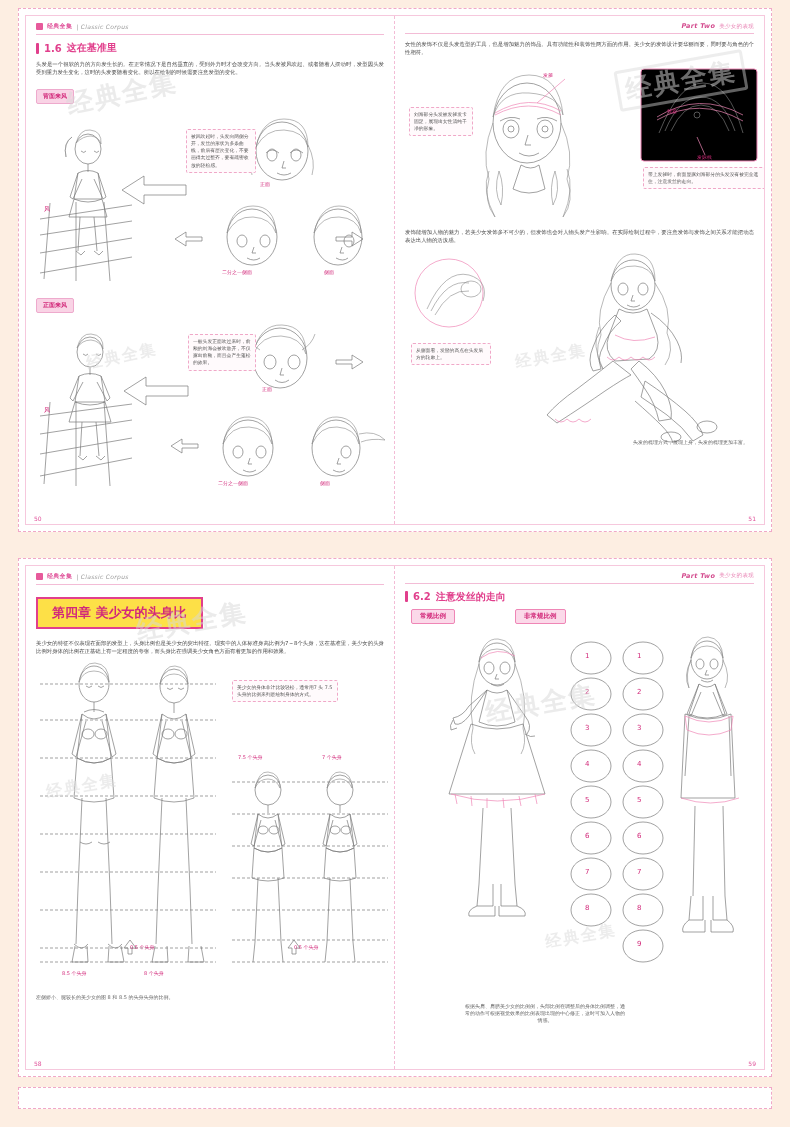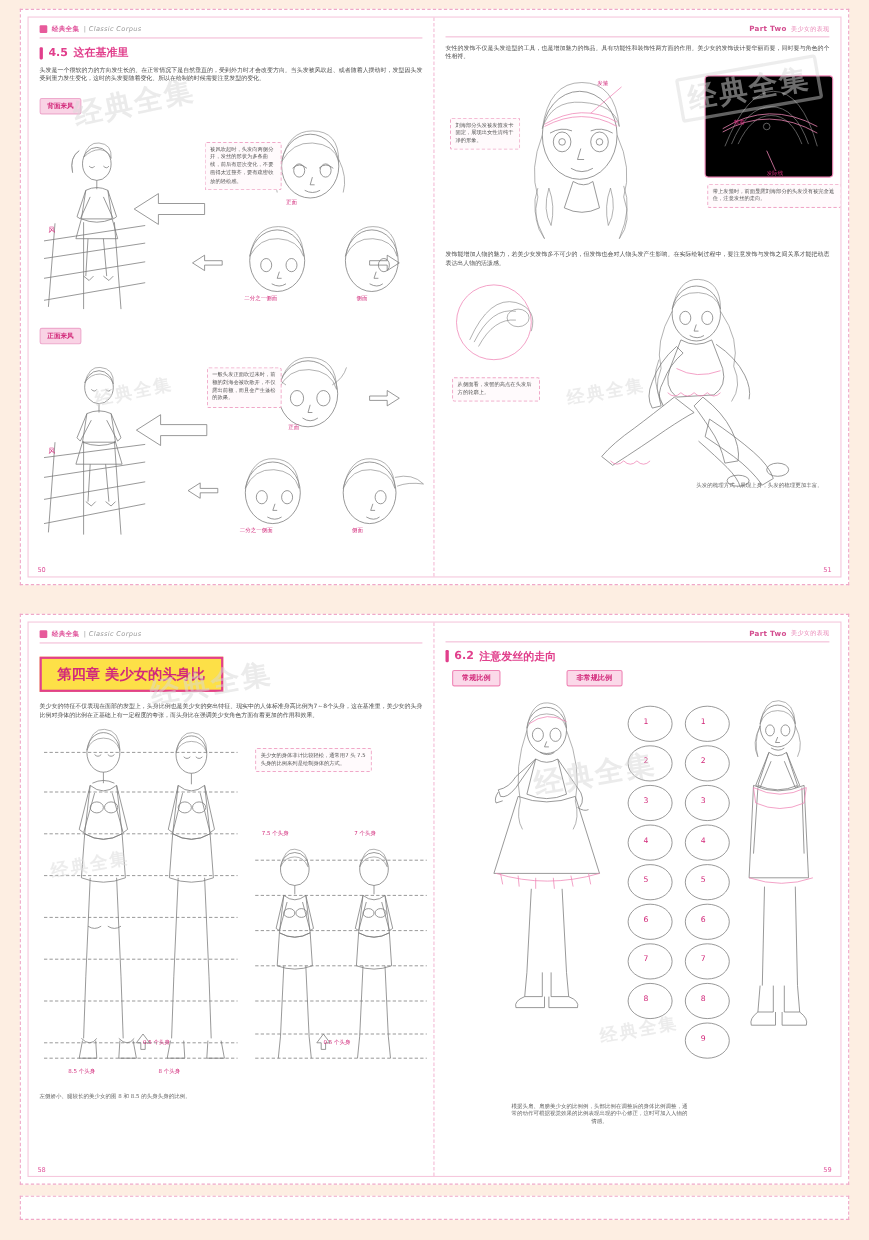--- a/index.html
+++ b/index.html
@@ -43,21 +43,21 @@
     display:flex;align-items:center;gap:4px;
     font-size:6px;color:#d34b8e;
     border-bottom:1px solid #f3bcd6;
     padding-bottom:3px;margin-bottom:6px;
     letter-spacing:.3px;
   }
   .runhead .blk{width:7px;height:7px;background:#e75a9b;border-radius:1px;}
   .runhead .cn{color:#e0529a;font-weight:bold;}
   .runhead .en{color:#9a9a9a;font-style:italic;}
   .runhead.right{justify-content:flex-end;}
-  .runhead.right .part{color:#d34b8e;font-weight:bold;font-size:6.5px;text-align:right;}
+  .runhead.right .part{color:#d34b8e;font-style:italic;font-weight:bold;font-size:6.5px;text-align:right;}
   .runhead.right .sub{color:#e883b4;font-size:5.5px;}
 
   
   .sec-title{
     display:flex;align-items:center;gap:5px;
     font-size:10px;color:#e13f8c;font-weight:bold;
     margin:2px 0 5px 0;
   }
   .sec-title:before{
     content:"";width:3px;height:11px;background:#e13f8c;border-radius:1px;display:inline-block;
@@ -145,21 +145,21 @@
     <div class="inner">
 
       <div class="half left">
         <div class="runhead">
           <span class="blk"></span>
           <span class="cn">经典全集</span>
           <span class="en">| <span>Classic Corpus</span></span>
         </div>
 
         <div class="sec-title">
-          <span>4.5</span>
+          <span>1.6</span>
           <span>这在基准里</span>
         </div>
 
         <p class="body-text">头发是一个很软的力的方向发生长的。在正常情况下是自然垂直的，受到外力时才会改变方向。当头发被风吹起、或者随着人摆动时，发型因头发受到重力发生变化，这时的头发要随着变化。所以在绘制的时候需要注意发型的变化。</p>
 
         <span class="tag">背面来风</span>
 
         
         <div class="art" style="position:relative;height:185px;">
           <svg class="sk" width="360" height="185" viewBox="0 0 360 185">

